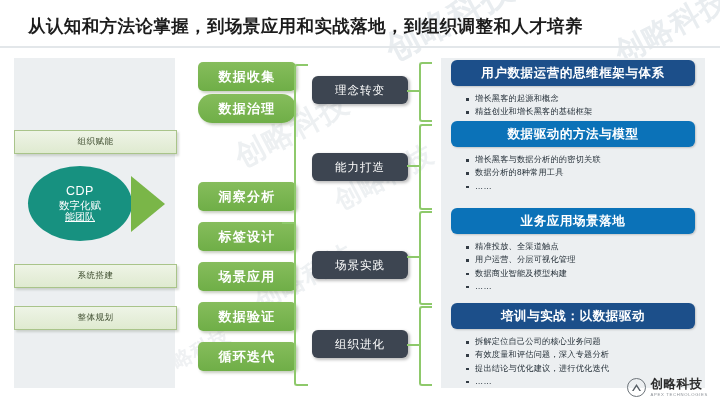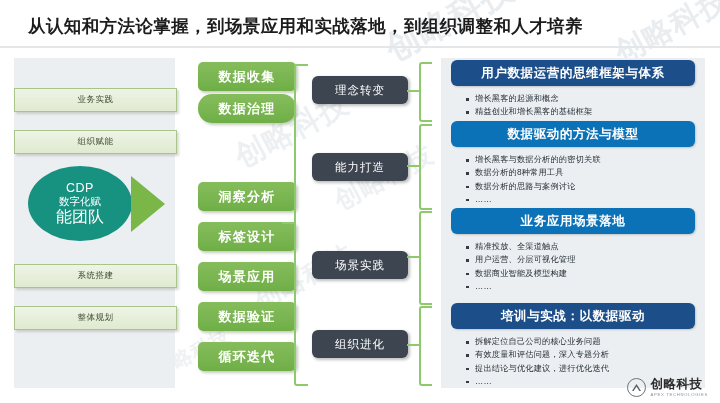--- a/index.html
+++ b/index.html
@@ -50,21 +50,21 @@
 
   .cdp-ellipse{
     position:absolute;left:14px;top:108px;width:104px;height:75px;
     border-radius:50%;
     background:#179180;
     display:flex;flex-direction:column;align-items:center;justify-content:center;
     color:#ffffff;line-height:1.18;
   }
   .cdp-ellipse .l1{font-size:12.5px;letter-spacing:.5px;}
   .cdp-ellipse .l2{font-size:10.5px;}
-  .cdp-ellipse .l3{font-size:16px;}
+  .cdp-ellipse .l3{font-size:10px;text-decoration:underline;}
   .cdp-arrow{
     position:absolute;left:117px;top:118px;
     width:0;height:0;
     border-top:28px solid transparent;
     border-bottom:28px solid transparent;
     border-left:34px solid #7ab648;
   }
 
   
   .gcol{position:absolute;left:180px;top:58px;width:112px;height:330px;}
@@ -146,21 +146,20 @@
   <div class="wm wm-c">创略科技</div>
   <div class="wm wm-d">创略科技</div>
   <div class="wm wm-e">创略科技</div>
   <div class="wm wm-f">创略科技</div>
   <div class="wm wm-g">创略科技</div>
 
   <div class="title">从认知和方法论掌握，到场景应用和实战落地，到组织调整和人才培养</div>
   <div class="title-rule"></div>
 
   <div class="left-panel">
-    <div class="lbox b1">业务实践</div>
     <div class="lbox b2">组织赋能</div>
 
     <div class="cdp-ellipse">
       <div class="l1">CDP</div>
       <div class="l2">数字化赋</div>
       <div class="l3">能团队</div>
     </div>
     <div class="cdp-arrow"></div>
 
     <div class="lbox b3">系统搭建</div>
@@ -205,21 +204,20 @@
           <li>增长黑客的起源和概念</li>
           <li>精益创业和增长黑客的基础框架</li>
           <li>……</li>
         </ul>
       </div>
       <div class="card" style="top: 63px;">
         <div class="card-hd" style="background: rgb(11, 114, 184);">数据驱动的方法与模型</div>
         <ul class="bl">
           <li>增长黑客与数据分析的的密切关联</li>
           <li>数据分析的8种常用工具</li>
-          <li>数据分析的思路与案例讨论</li>
           <li>……</li>
         </ul>
       </div>
       <div class="card" style="top: 150px;">
         <div class="card-hd" style="background: rgb(11, 114, 184);">业务应用场景落地</div>
         <ul class="bl">
           <li>精准投放、全渠道触点</li>
           <li>用户运营、分层可视化管理</li>
           <li>数据商业智能及模型构建</li>
           <li>……</li>

